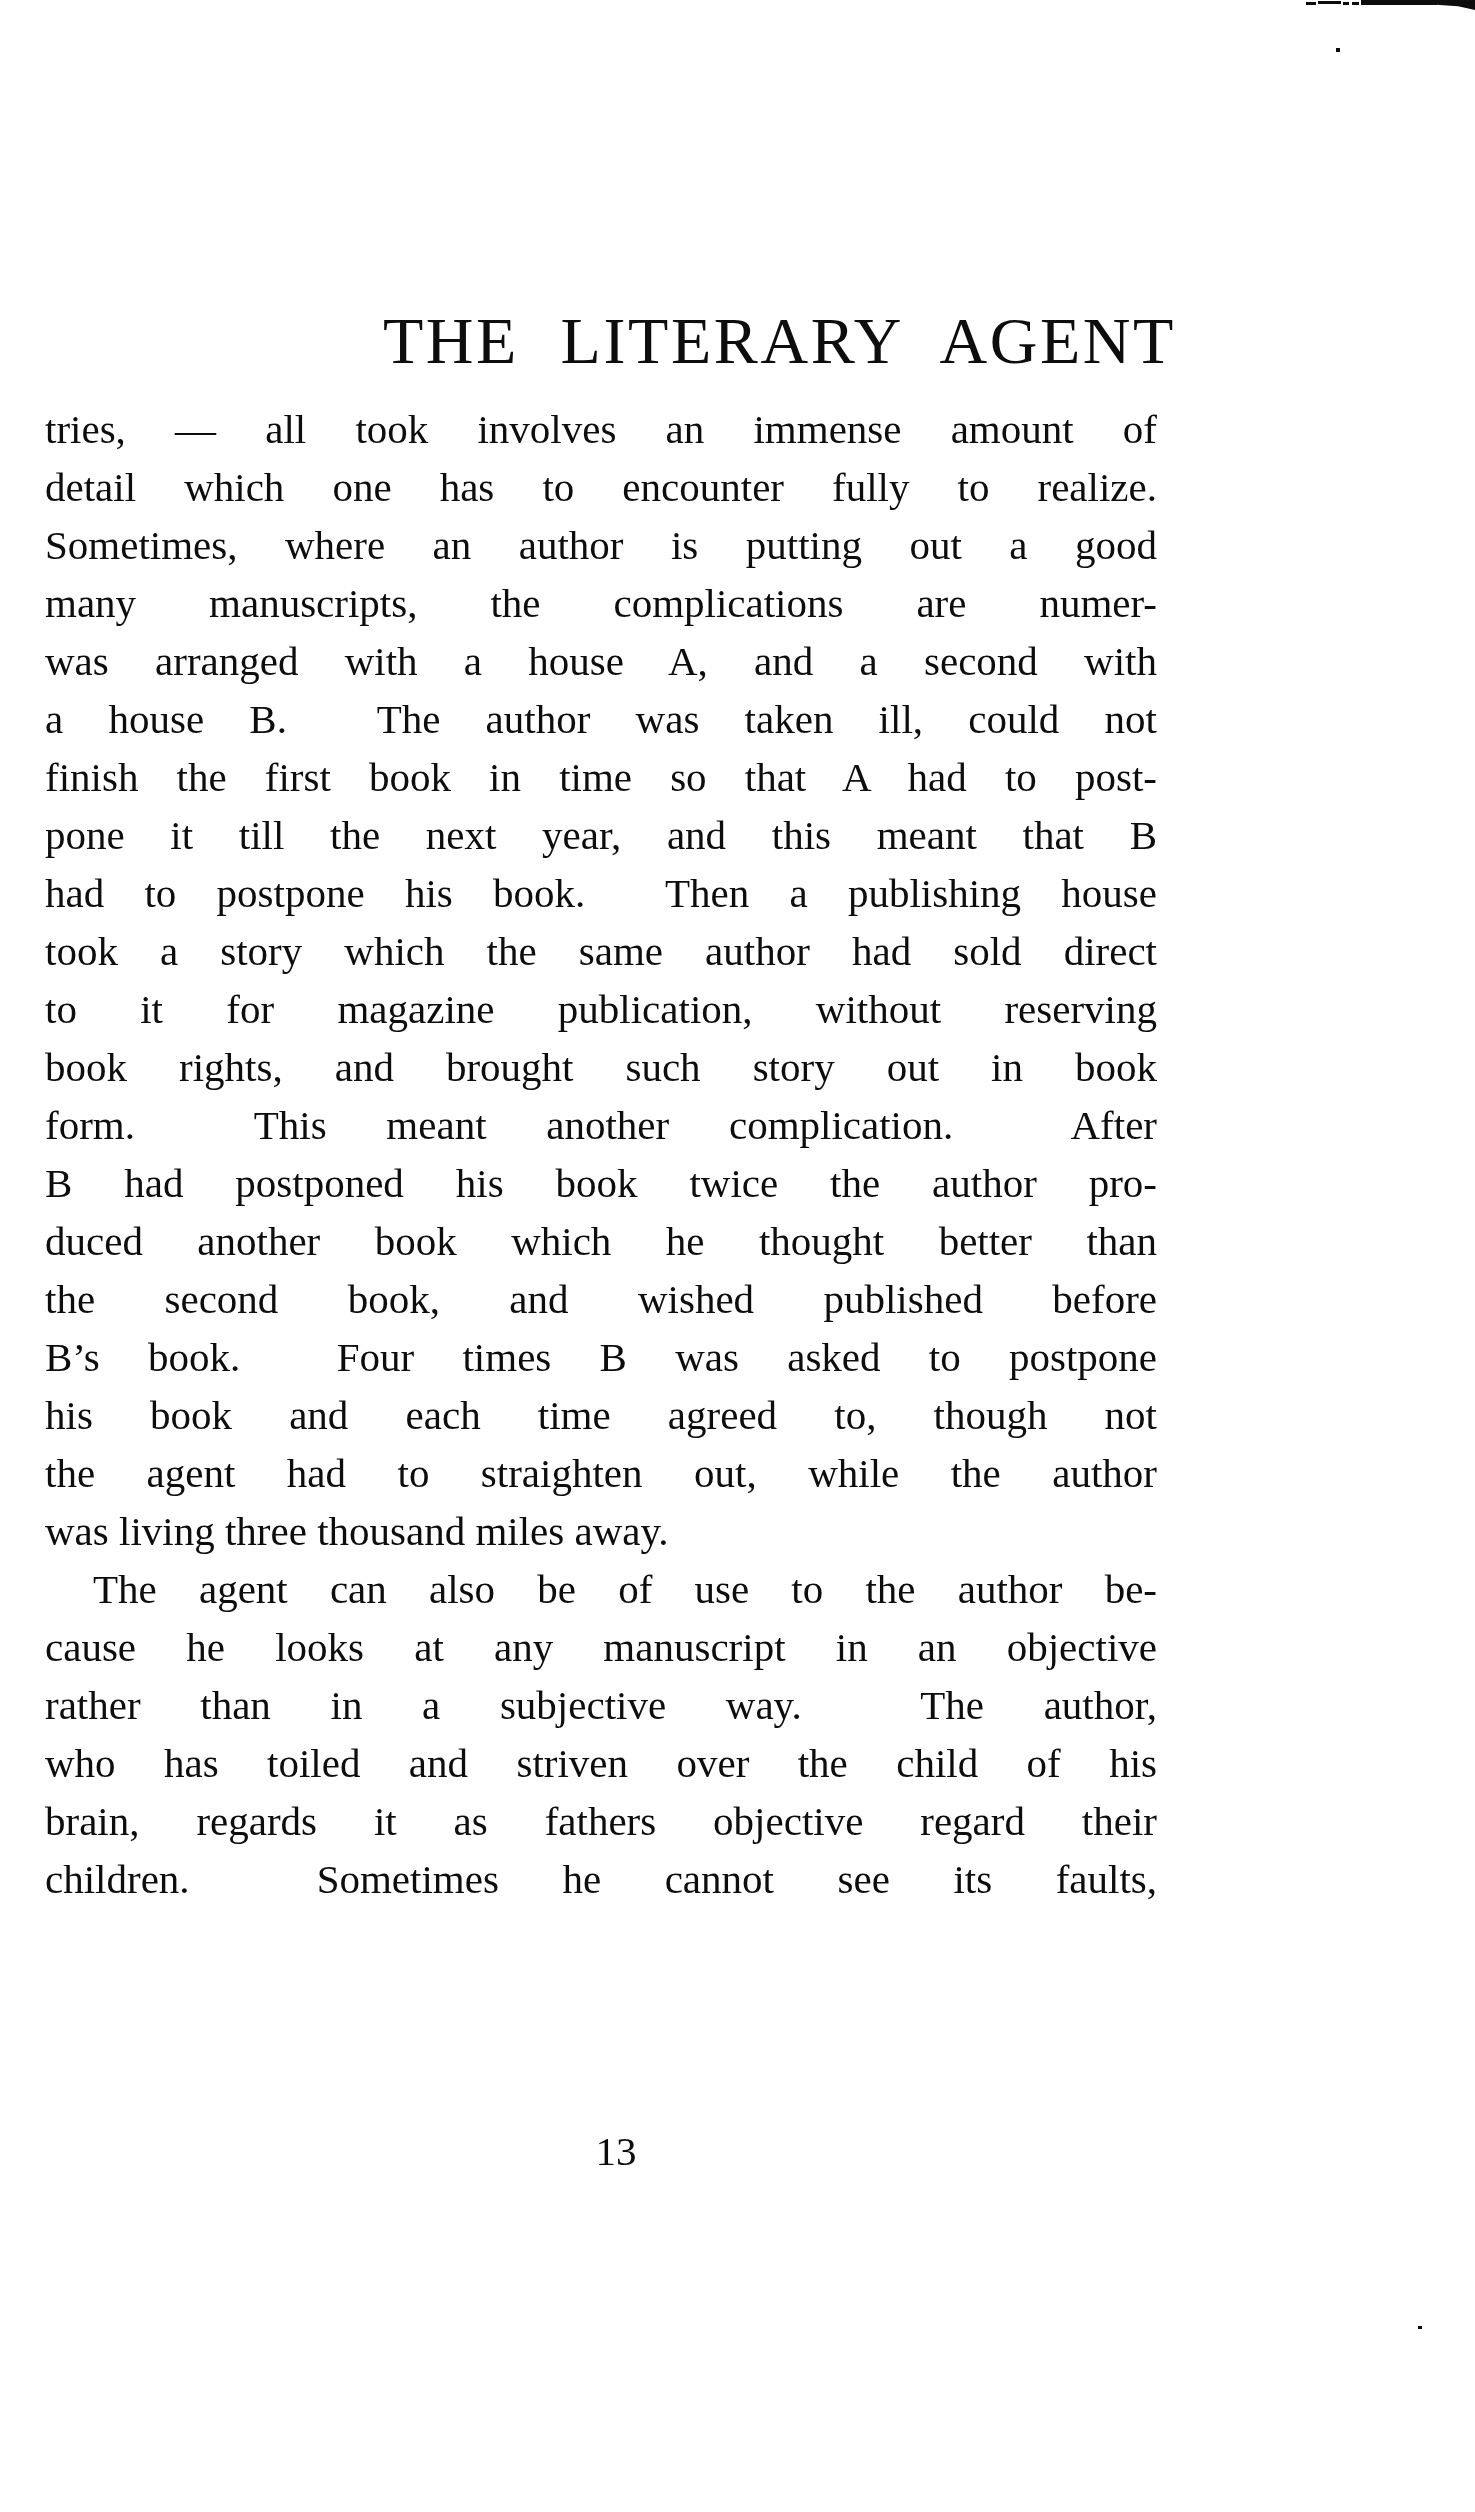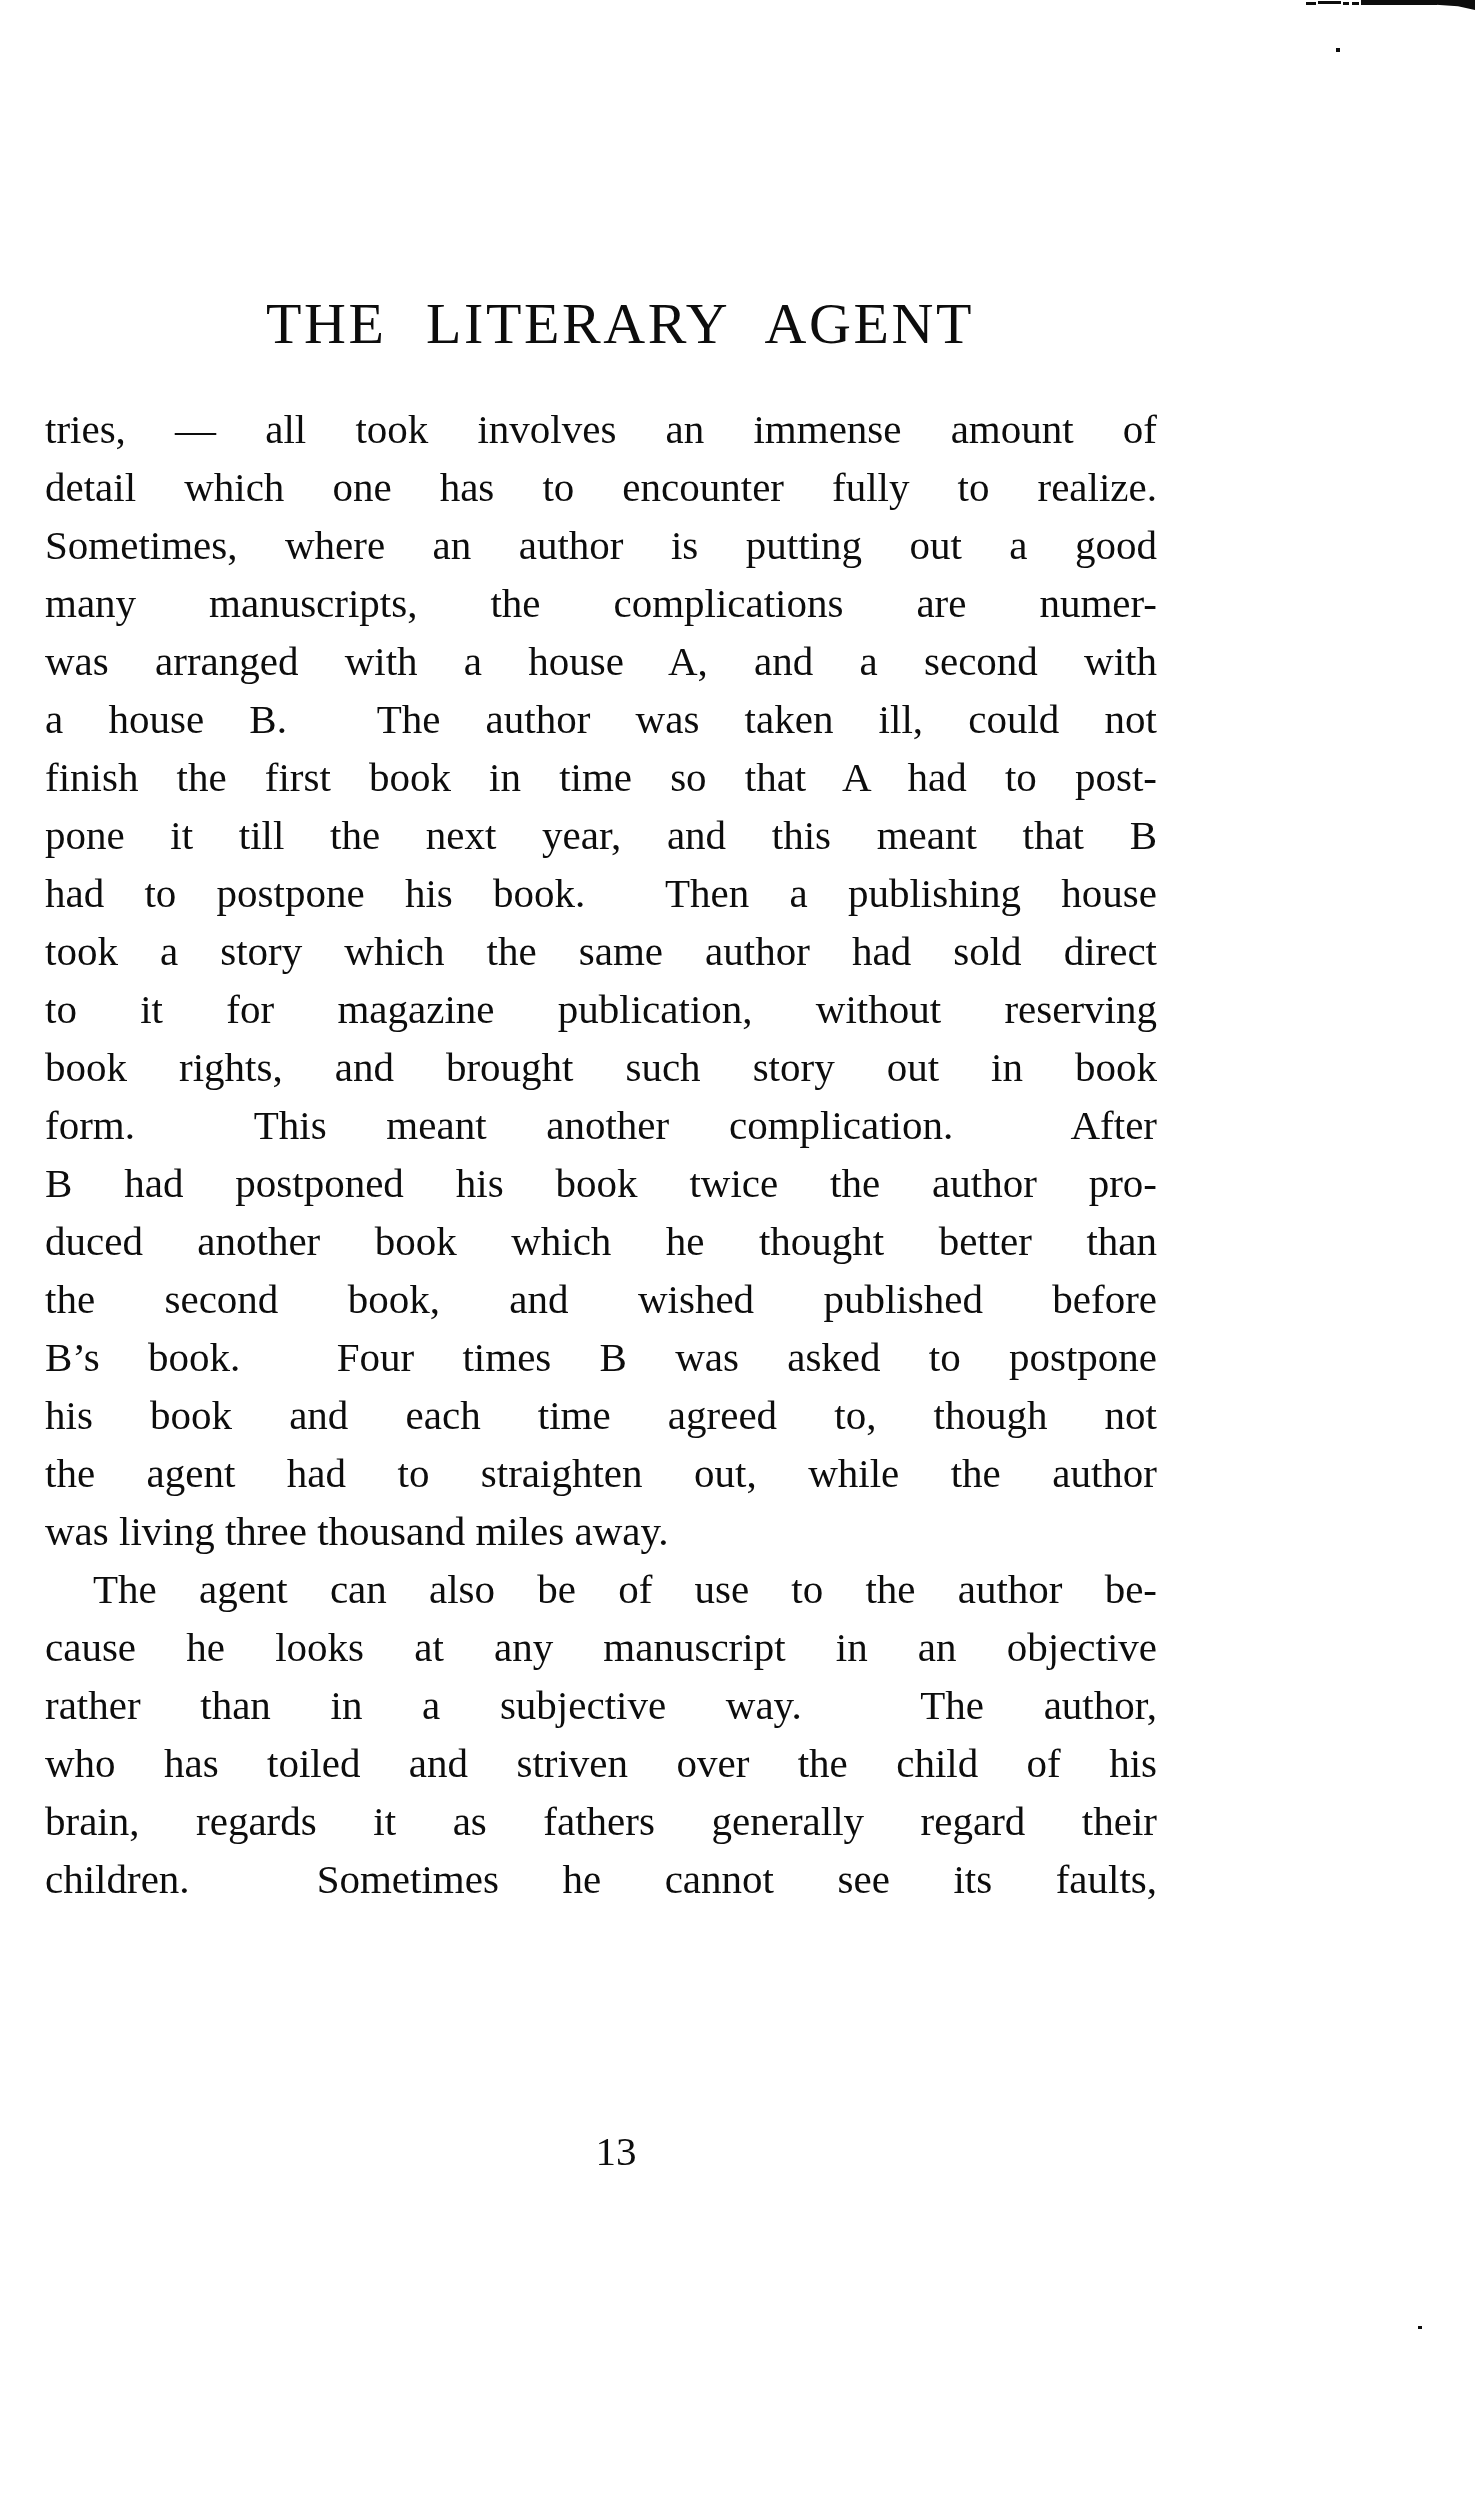--- a/index.html
+++ b/index.html
@@ -11,25 +11,25 @@
     position: relative;
     width: 1475px;
     height: 2512px;
     background: #ffffff;
     overflow: hidden;
     font-family: "Liberation Serif", "DejaVu Serif", serif;
     color: #0d0d0d;
   }
   .title {
     position: absolute;
-    top: 291px;
+    top: 303px;
     left: 45px;
     width: 1112px;
-    text-align: center;
-    font-size: 58px;
+    text-align: right;
+    font-size: 66px;
     line-height: 1.15;
     letter-spacing: 2.6px;
     word-spacing: 22.4px;
     transform: translateX(19px);
     white-space: nowrap;
   }
   .body-block {
     position: absolute;
     top: 400px;
     left: 45px;
@@ -96,21 +96,21 @@
       <div class="text-line">duced another book which he thought better than</div>
       <div class="text-line">the second book, and wished published before</div>
       <div class="text-line">B’s book.&nbsp; Four times B was asked to postpone</div>
       <div class="text-line">his book and each time agreed to, though not</div>
       <div class="text-line">the agent had to straighten out, while the author</div>
       <div class="text-line no-just">was living three thousand miles away.</div>
       <div class="text-line indent">The agent can also be of use to the author be-</div>
       <div class="text-line">cause he looks at any manuscript in an objective</div>
       <div class="text-line">rather than in a subjective way.&nbsp; The author,</div>
       <div class="text-line">who has toiled and striven over the child of his</div>
-      <div class="text-line">brain, regards it as fathers generally regard their</div>
+      <div class="text-line">brain, regards it as fathers objective regard their</div>
       <div class="text-line">children.&nbsp; Sometimes he cannot see its faults,</div>
     </div>
 
   <div class="page-number">13</div>
 
   <div class="artifact a-dash1"></div>
   <div class="artifact a-dash2"></div>
   <div class="artifact a-dash3"></div>
   <div class="artifact a-dash4"></div>
   <div class="artifact a-dash5"></div>

